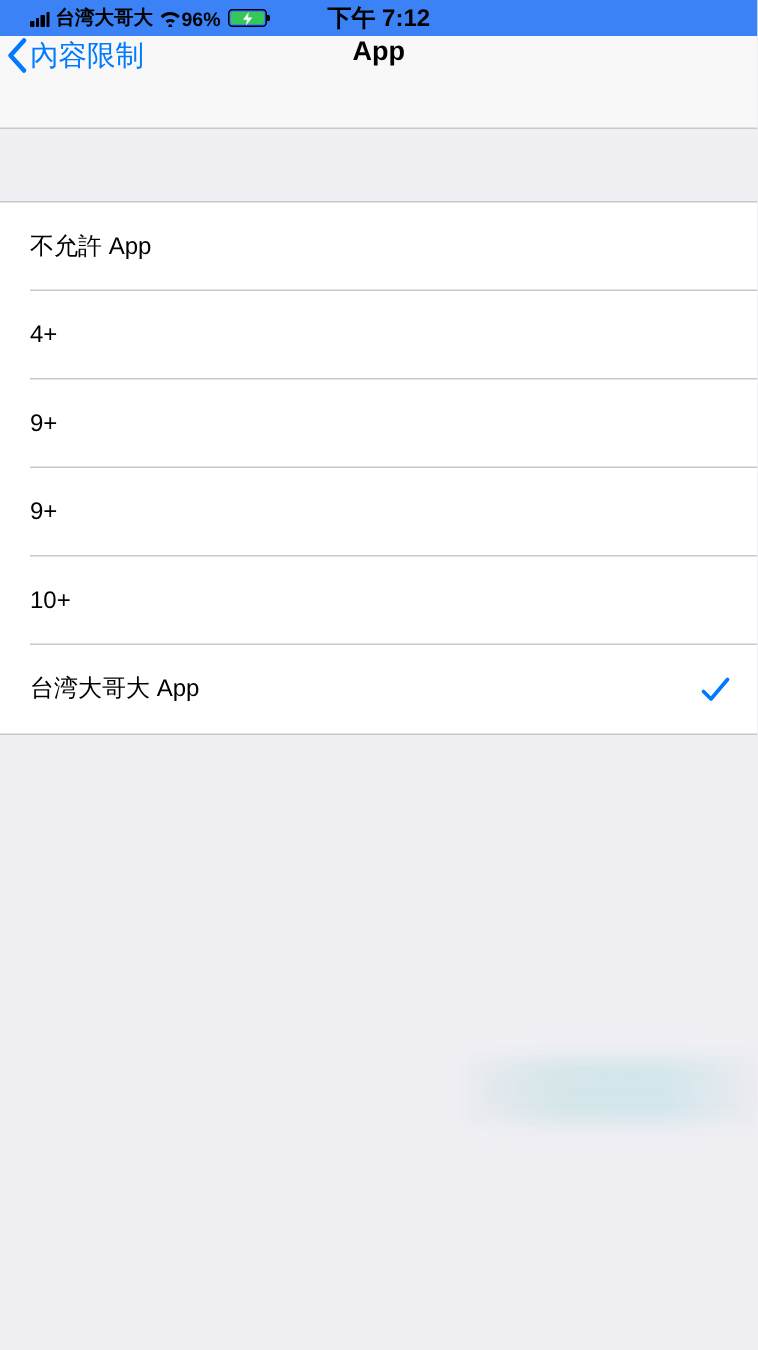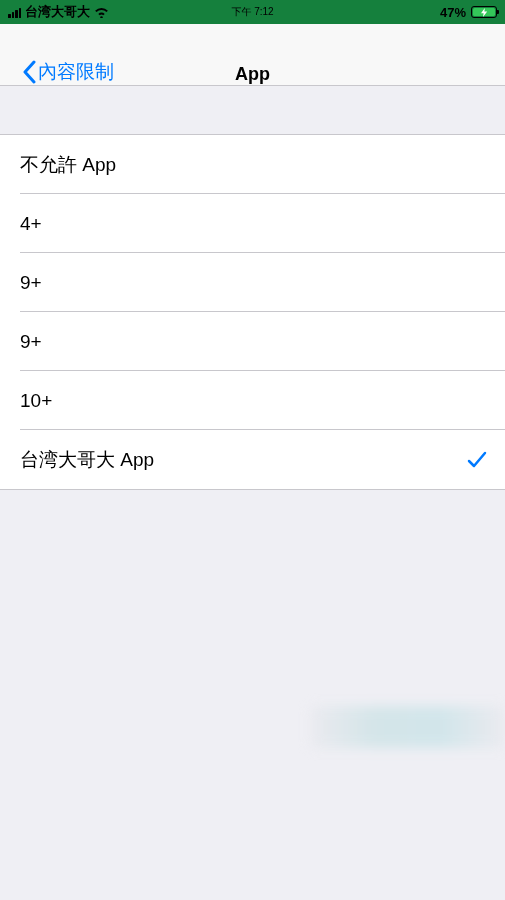--- a/index.html
+++ b/index.html
@@ -13,38 +13,38 @@
       height: 900px;
       background: #efeff4;
       font-family: -apple-system, "Helvetica Neue", Helvetica, Arial, sans-serif;
       overflow: hidden;
       position: relative;
     }
     .status-bar {
       height: 24px;
       display: flex;
       align-items: center;
-      justify-content: space-between;
-      padding: 0 8px;
-      background: #15803d;
+      justify-content: flex-start;
+      padding: 0 20px;
+      background: #3b82f6;
       font-size: 13px;
       font-weight: 600;
       color: #000;
     }
     .status-left {
       display: flex;
       align-items: center;
       gap: 4px;
     }
     .status-center {
       position: absolute;
       left: 50%;
       transform: translateX(-50%);
-      font-size: 10px;
-      font-weight: 400;
+      font-size: 16px;
+      font-weight: 700;
     }
     .status-right {
       display: flex;
       align-items: center;
       gap: 2px;
     }
     .signal-bars {
       display: flex;
       align-items: flex-end;
       gap: 1px;
@@ -89,23 +89,23 @@
       display:flex;
       align-items:center;
       justify-content:center;
     }
     .battery-fill svg{display:block}
     .nav-bar {
       height: 62px;
       background: #f8f8f8;
       border-bottom: 1px solid #c8c7cc;
       display: flex;
-      align-items: flex-end;
-      position: relative;
-      padding: 0 22px;
+      align-items: flex-start;
+      position: relative;
+      padding: 0 4px;
     }
     .back-button {
       display: flex;
       align-items: center;
       color: #007aff;
       font-size: 19px;
       gap: 2px;
       cursor: pointer;
     }
     .back-chevron svg{display:block}
@@ -122,21 +122,21 @@
       background: #fff;
       border-top: 1px solid #c8c7cc;
       border-bottom: 1px solid #c8c7cc;
     }
     .list-row {
       display: flex;
       align-items: center;
       justify-content: space-between;
       min-height: 59px;
       padding: 0 18px 0 20px;
-      font-size: 19px;
+      font-size: 16px;
       color: #000;
       position: relative;
       cursor: pointer;
     }
     .list-row:not(:last-child)::after {
       content: '';
       position: absolute;
       left: 20px;
       right: 0;
       bottom: 0;
@@ -171,21 +171,21 @@
     </span>
     <span>台湾大哥大</span>
     <span class="wifi-icon">
       <svg width="15" height="11" viewBox="0 0 15 11">
           <path d="M7.5 9.2a1.3 1.3 0 1 0 0 2.6 1.3 1.3 0 0 0 0-2.6zm-3.2-2.3l1.4 1.4a2.6 2.6 0 0 1 3.6 0l1.4-1.4a4.6 4.6 0 0 0-6.4 0zM1.1 3.7l1.4 1.4a7.1 7.1 0 0 1 10 0l1.4-1.4a9.1 9.1 0 0 0-12.8 0z" fill="#000"></path>
         </svg>
     </span>
   </div>
   <div class="status-center">下午 7:12</div>
   <div class="status-right">
-    <span>47%</span>
+    <span>96%</span>
     <span class="battery">
       <span class="battery-fill">
         <svg width="7" height="9" viewBox="0 0 7 9">
             <path d="M3.8 0L0 5.2h2.6L2 9l4.2-5.4H3.4L3.8 0z" fill="#fff"></path>
           </svg>
       </span>
     </span>
   </div>
 </div>
 

